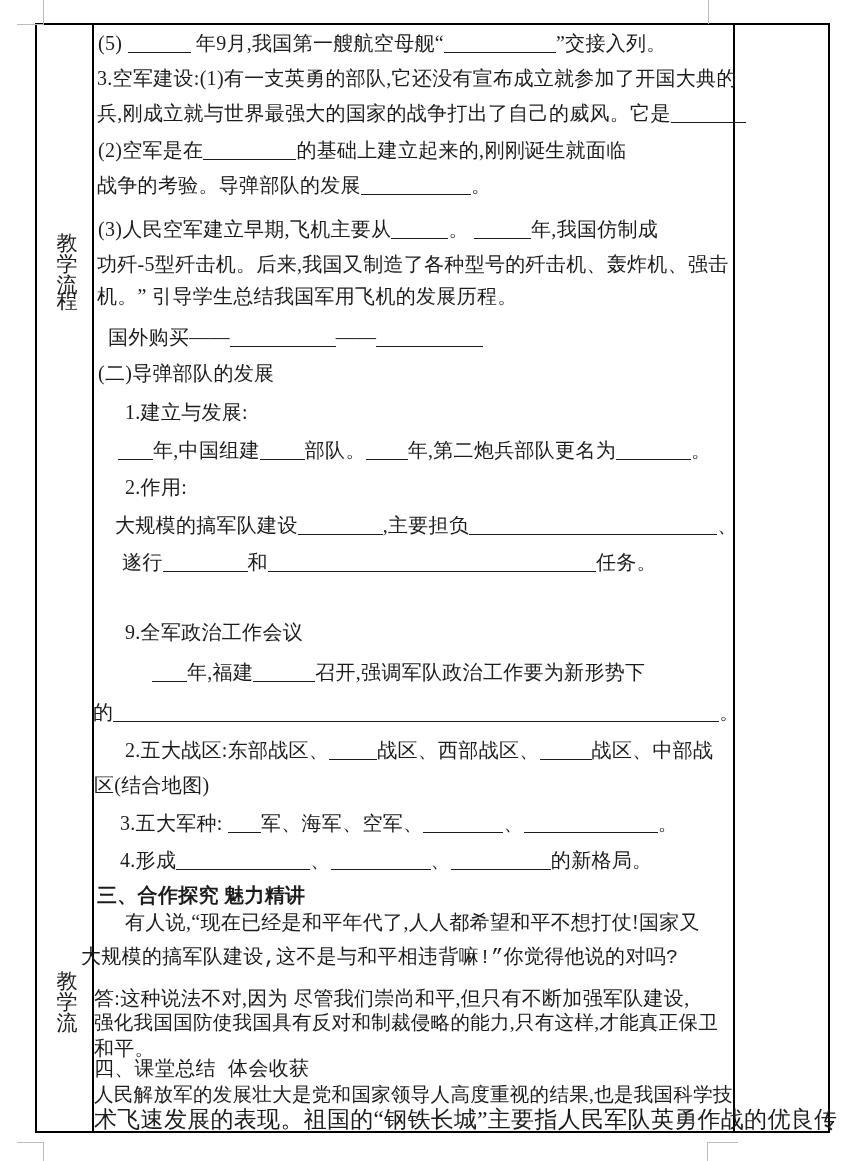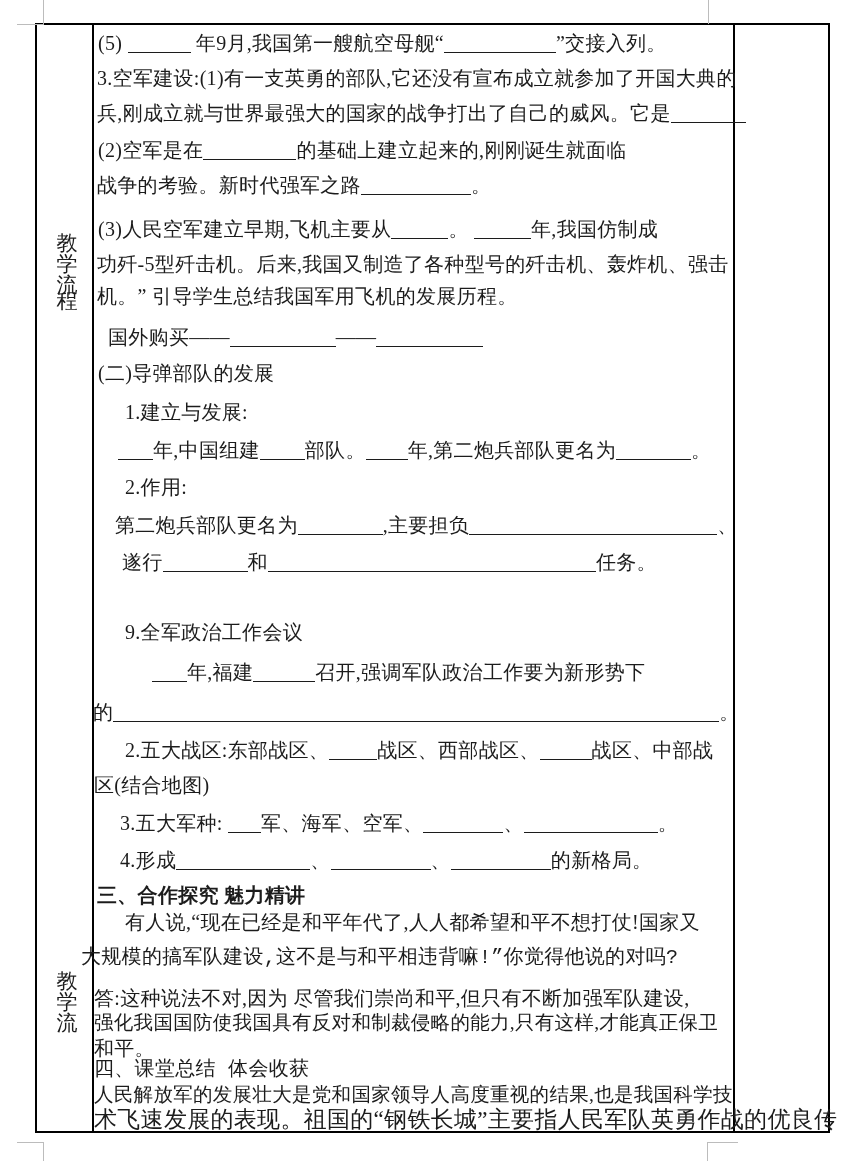--- a/index.html
+++ b/index.html
@@ -74,30 +74,30 @@
     </div>
     <div class="col-main"></div>
     <div class="col-right"></div>
   </div>
 
   <div id="lines-layer">
       <div class="tline" style="left: 98px; top: 30px;"><span>(5)  </span><span class="blank" style="width: 63px;"></span><span> 年9月,我国第一艘航空母舰“</span><span class="blank" style="width: 112px;"></span><span>”交接入列。</span></div>
       <div class="tline clip" style="left: 97px; top: 65px; width: 640px;"><span>3.空军建设:(1)有一支英勇的部队,它还没有宣布成立就参加了开国大典的阅</span></div>
       <div class="tline" style="left: 97px; top: 100px;"><span>兵,刚成立就与世界最强大的国家的战争打出了自己的威风。它是</span><span class="blank" style="width: 75px;"></span></div>
       <div class="tline" style="left: 98px; top: 137px;"><span>(2)空军是在</span><span class="blank" style="width: 93px;"></span><span>的基础上建立起来的,刚刚诞生就面临</span></div>
-      <div class="tline" style="left: 97px; top: 172px;"><span>战争的考验。新时代强军之路</span><span class="blank" style="width: 110px;"></span><span>。</span></div>
+      <div class="tline" style="left: 97px; top: 172px;"><span>战争的考验。导弹部队的发展</span><span class="blank" style="width: 110px;"></span><span>。</span></div>
       <div class="tline" style="left: 98px; top: 216px;"><span>(3)人民空军建立早期,飞机主要从</span><span class="blank" style="width: 57px;"></span><span>。 </span><span class="blank" style="width: 57px;"></span><span>年,我国仿制成</span></div>
       <div class="tline" style="left: 97px; top: 251px;"><span>功歼-5型歼击机。后来,我国又制造了各种型号的歼击机、轰炸机、强击</span></div>
       <div class="tline" style="left: 97px; top: 283px;"><span>机。” 引导学生总结我国军用飞机的发展历程。</span></div>
       <div class="tline" style="left: 108px; top: 324px;"><span>国外购买——</span><span class="blank" style="width: 106px;"></span><span>——</span><span class="blank" style="width: 107px;"></span></div>
       <div class="tline" style="left: 98px; top: 360px;"><span>(二)导弹部队的发展</span></div>
       <div class="tline" style="left: 125px; top: 399px;"><span>1.建立与发展:</span></div>
       <div class="tline" style="left: 118px; top: 437px;"><span class="blank" style="width: 35px;"></span><span>年,中国组建</span><span class="blank" style="width: 45px;"></span><span>部队。</span><span class="blank" style="width: 42px;"></span><span>年,第二炮兵部队更名为</span><span class="blank" style="width: 75px;"></span><span>。</span></div>
       <div class="tline" style="left: 125px; top: 474px;"><span>2.作用:</span></div>
-      <div class="tline" style="left: 115px; top: 512px;"><span>第二炮兵部队更名为</span><span class="blank" style="width: 85px;"></span><span>,主要担负</span><span class="blank" style="width: 248px;"></span><span>、</span></div>
+      <div class="tline" style="left: 115px; top: 512px;"><span>大规模的搞军队建设</span><span class="blank" style="width: 85px;"></span><span>,主要担负</span><span class="blank" style="width: 248px;"></span><span>、</span></div>
       <div class="tline" style="left: 122px; top: 549px;"><span>遂行</span><span class="blank" style="width: 85px;"></span><span>和</span><span class="blank" style="width: 328px;"></span><span>任务。</span></div>
       <div class="tline" style="left: 125px; top: 619px;"><span>9.全军政治工作会议</span></div>
       <div class="tline" style="left: 152px; top: 659px;"><span class="blank" style="width: 35px;"></span><span>年,福建</span><span class="blank" style="width: 62px;"></span><span>召开,强调军队政治工作要为新形势下</span></div>
       <div class="tline" style="left: 93px; top: 699px;"><span>的</span><span class="blank" style="width: 606px;"></span><span>。</span></div>
       <div class="tline" style="left: 125px; top: 737px;"><span>2.五大战区:东部战区、</span><span class="blank" style="width: 48px;"></span><span>战区、西部战区、</span><span class="blank" style="width: 52px;"></span><span>战区、中部战</span></div>
       <div class="tline" style="left: 94px; top: 772px;"><span>区(结合地图)</span></div>
       <div class="tline" style="left: 120px; top: 810px;"><span>3.五大军种: </span><span class="blank" style="width: 33px;"></span><span>军、海军、空军、</span><span class="blank" style="width: 80px;"></span><span>、</span><span class="blank" style="width: 134px;"></span><span>。</span></div>
       <div class="tline" style="left: 120px; top: 847px;"><span>4.形成</span><span class="blank" style="width: 134px;"></span><span>、</span><span class="blank" style="width: 100px;"></span><span>、</span><span class="blank" style="width: 100px;"></span><span>的新格局。</span></div>
       <div class="tline bold" style="left: 97px; top: 882px;"><span>三、合作探究 魅力精讲</span></div>
       <div class="tline" style="left: 125px; top: 909px;"><span>有人说,“现在已经是和平年代了,人人都希望和平不想打仗!国家又</span></div>

